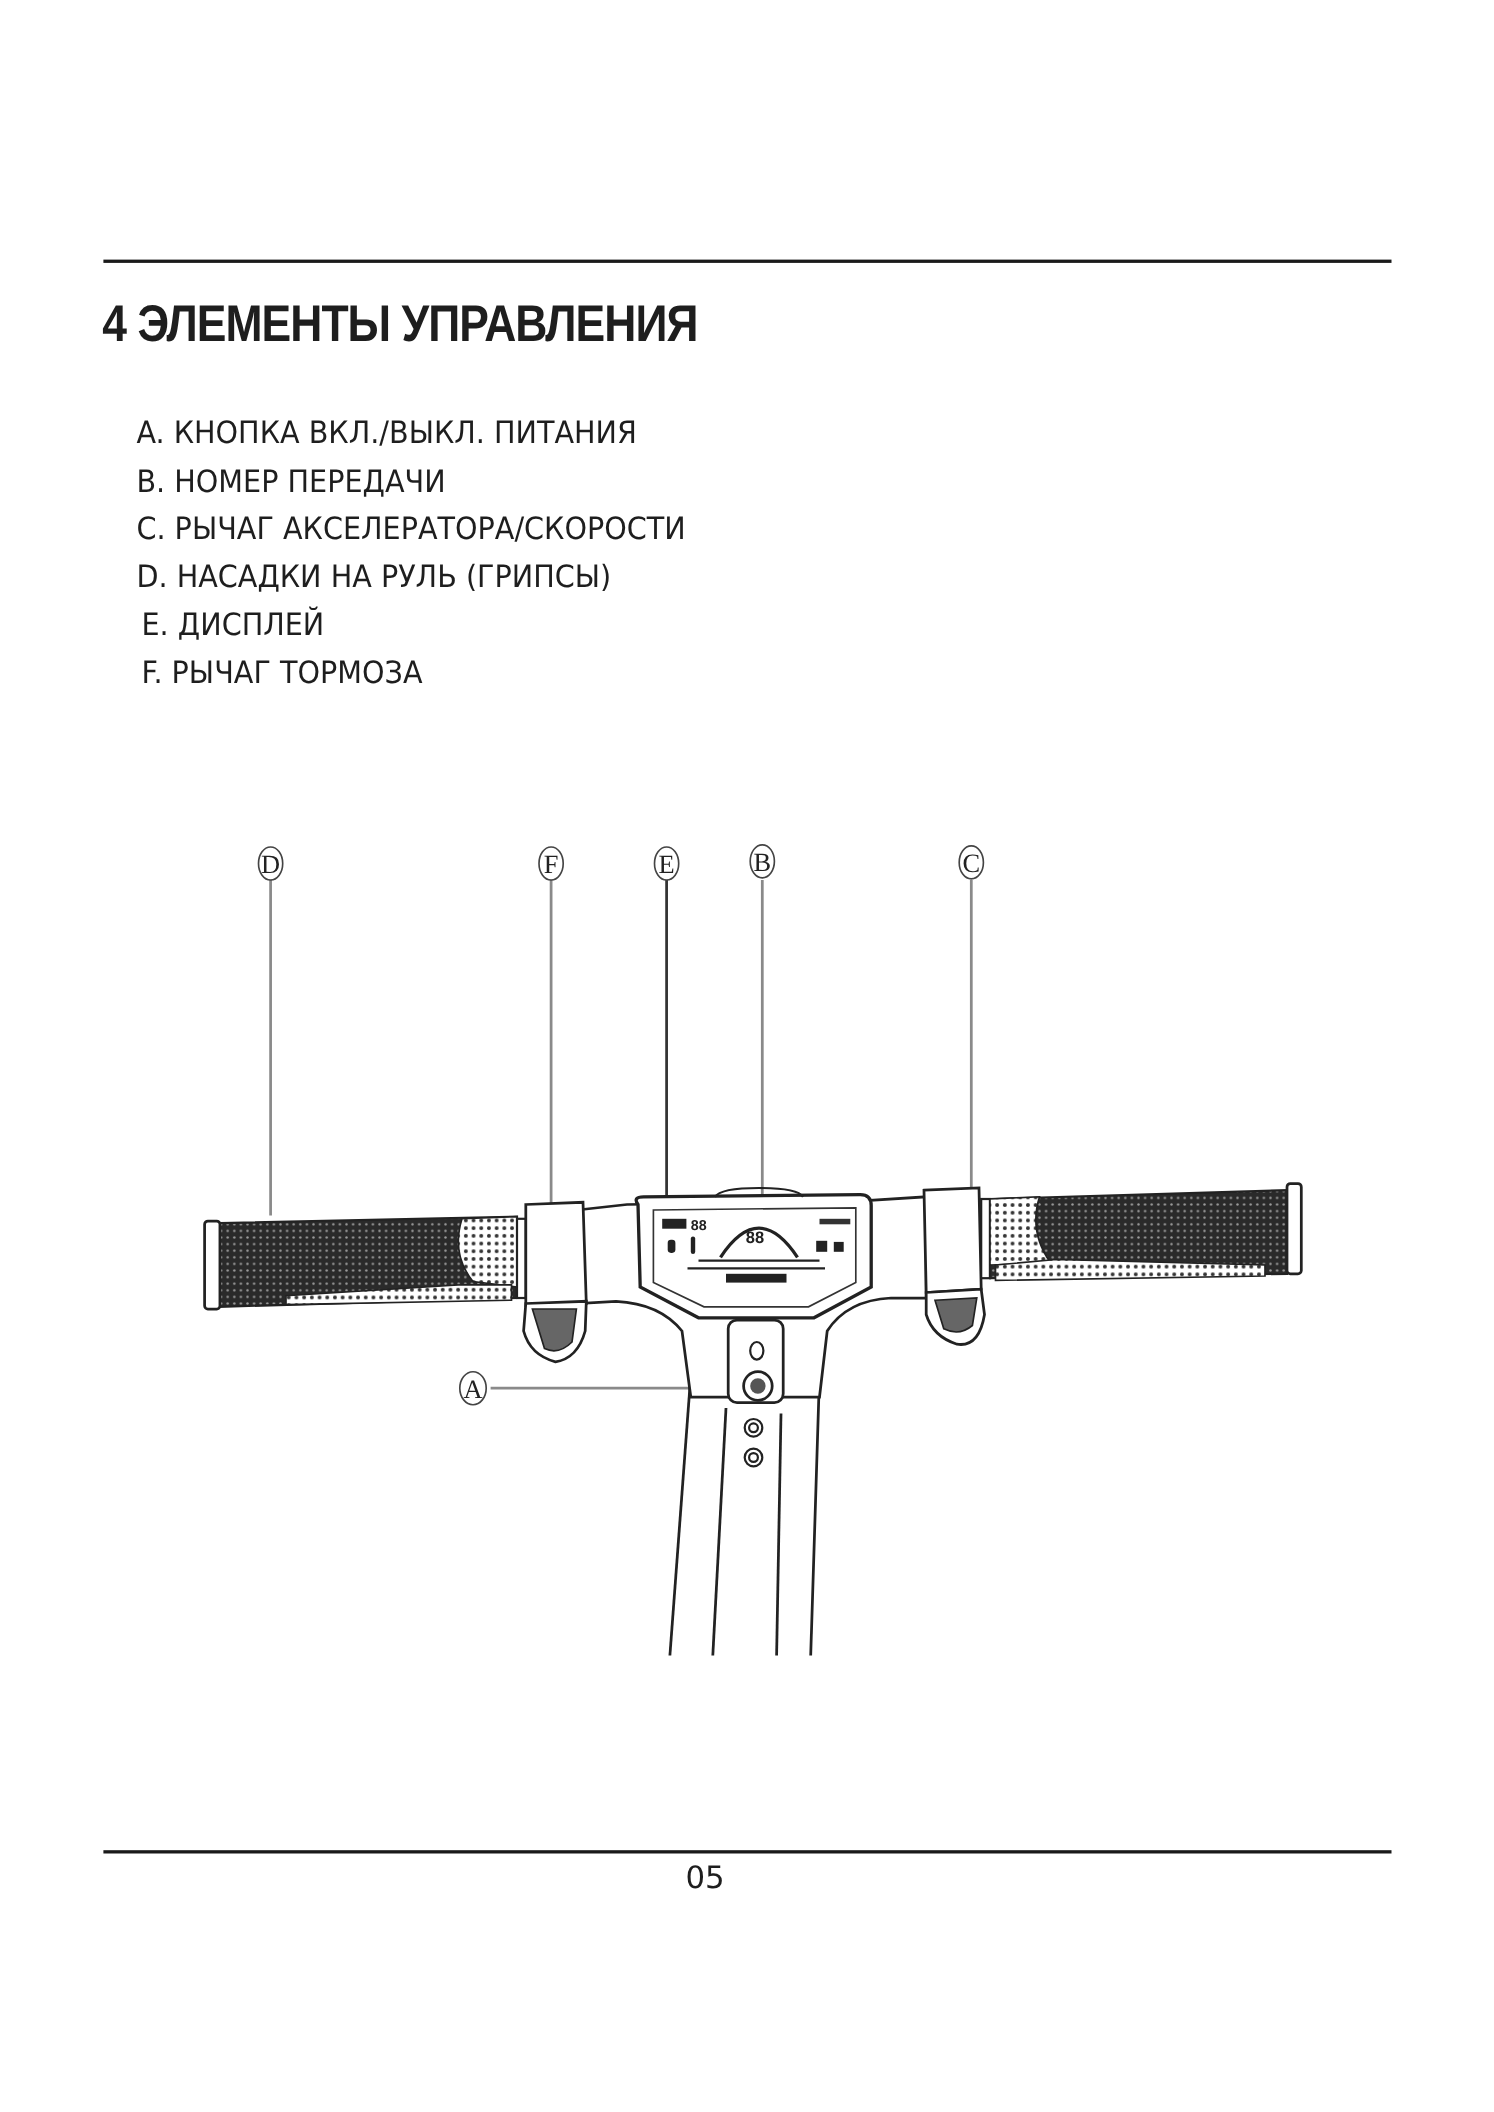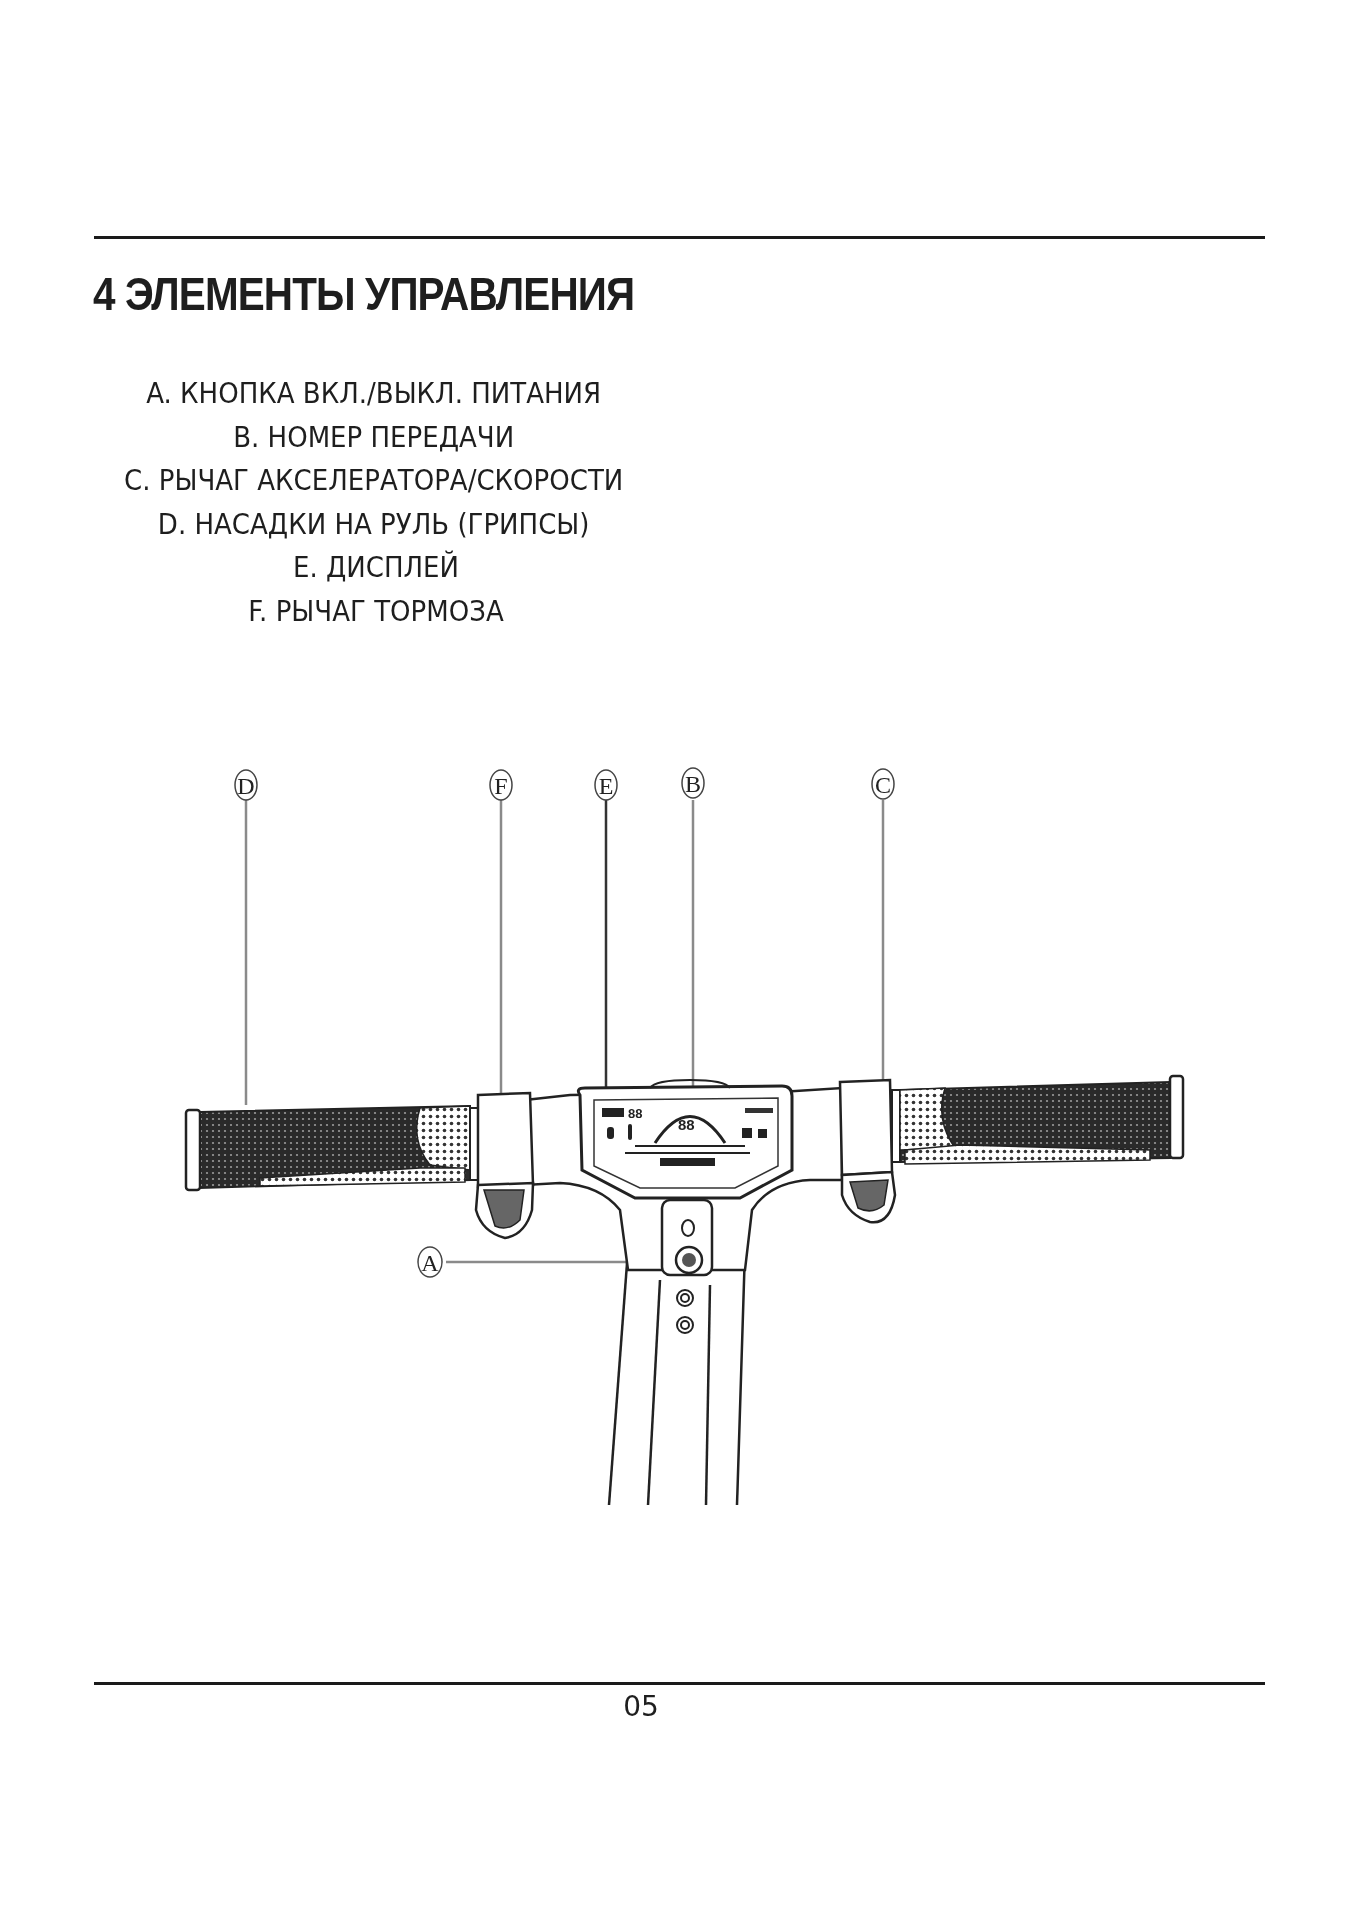--- a/index.html
+++ b/index.html
@@ -1,19 +1,19 @@
 <!DOCTYPE html>
 <html><head>
 <meta charset="utf-8">
 <style>
   html, body { margin:0; padding:0; background:#ffffff; }
   body { width:1358px; height:1920px; position:relative; overflow:hidden; font-family:"Liberation Sans", sans-serif; color:#1a1a1a; }
   .rule { position:absolute; left:94px; width:1171px; height:3px; background:#1a1a1a; }
   .title { position:absolute; left:93px; top:266px; font-family:"Liberation Sans", sans-serif; font-weight:bold; font-size:47px; letter-spacing:-1px; transform:scaleX(0.86); transform-origin:left; color:#1e1e1e; margin:0; white-space:nowrap; }
-  .list { position:absolute; left:124px; top:372px; margin:0; padding:0; list-style:none;text-align:center; }
+  .list { position:absolute; left:124px; top:372px; margin:0; padding:0; list-style:none; }
   .list li { font-family:"DejaVu Sans", sans-serif; font-size:28px; line-height:43.5px; color:#1e1e1e; white-space:nowrap; transform:scaleX(0.93); transform-origin:left; }
   .list li:nth-child(5), .list li:nth-child(6) { padding-left:5px; }
   .figure { position:absolute; left:0; top:0; width:1358px; height:1920px; }
   .pagenum { position:absolute; left:0; width:1282px; top:1690px; text-align:center; font-family:"DejaVu Sans", sans-serif; font-size:28px; color:#1e1e1e; }
   .callout-label { font-family:"Liberation Serif", serif; font-size:24px; }
 </style>
 </head>
 <body>
 
 <div class="rule" style="top:236px;"></div>

